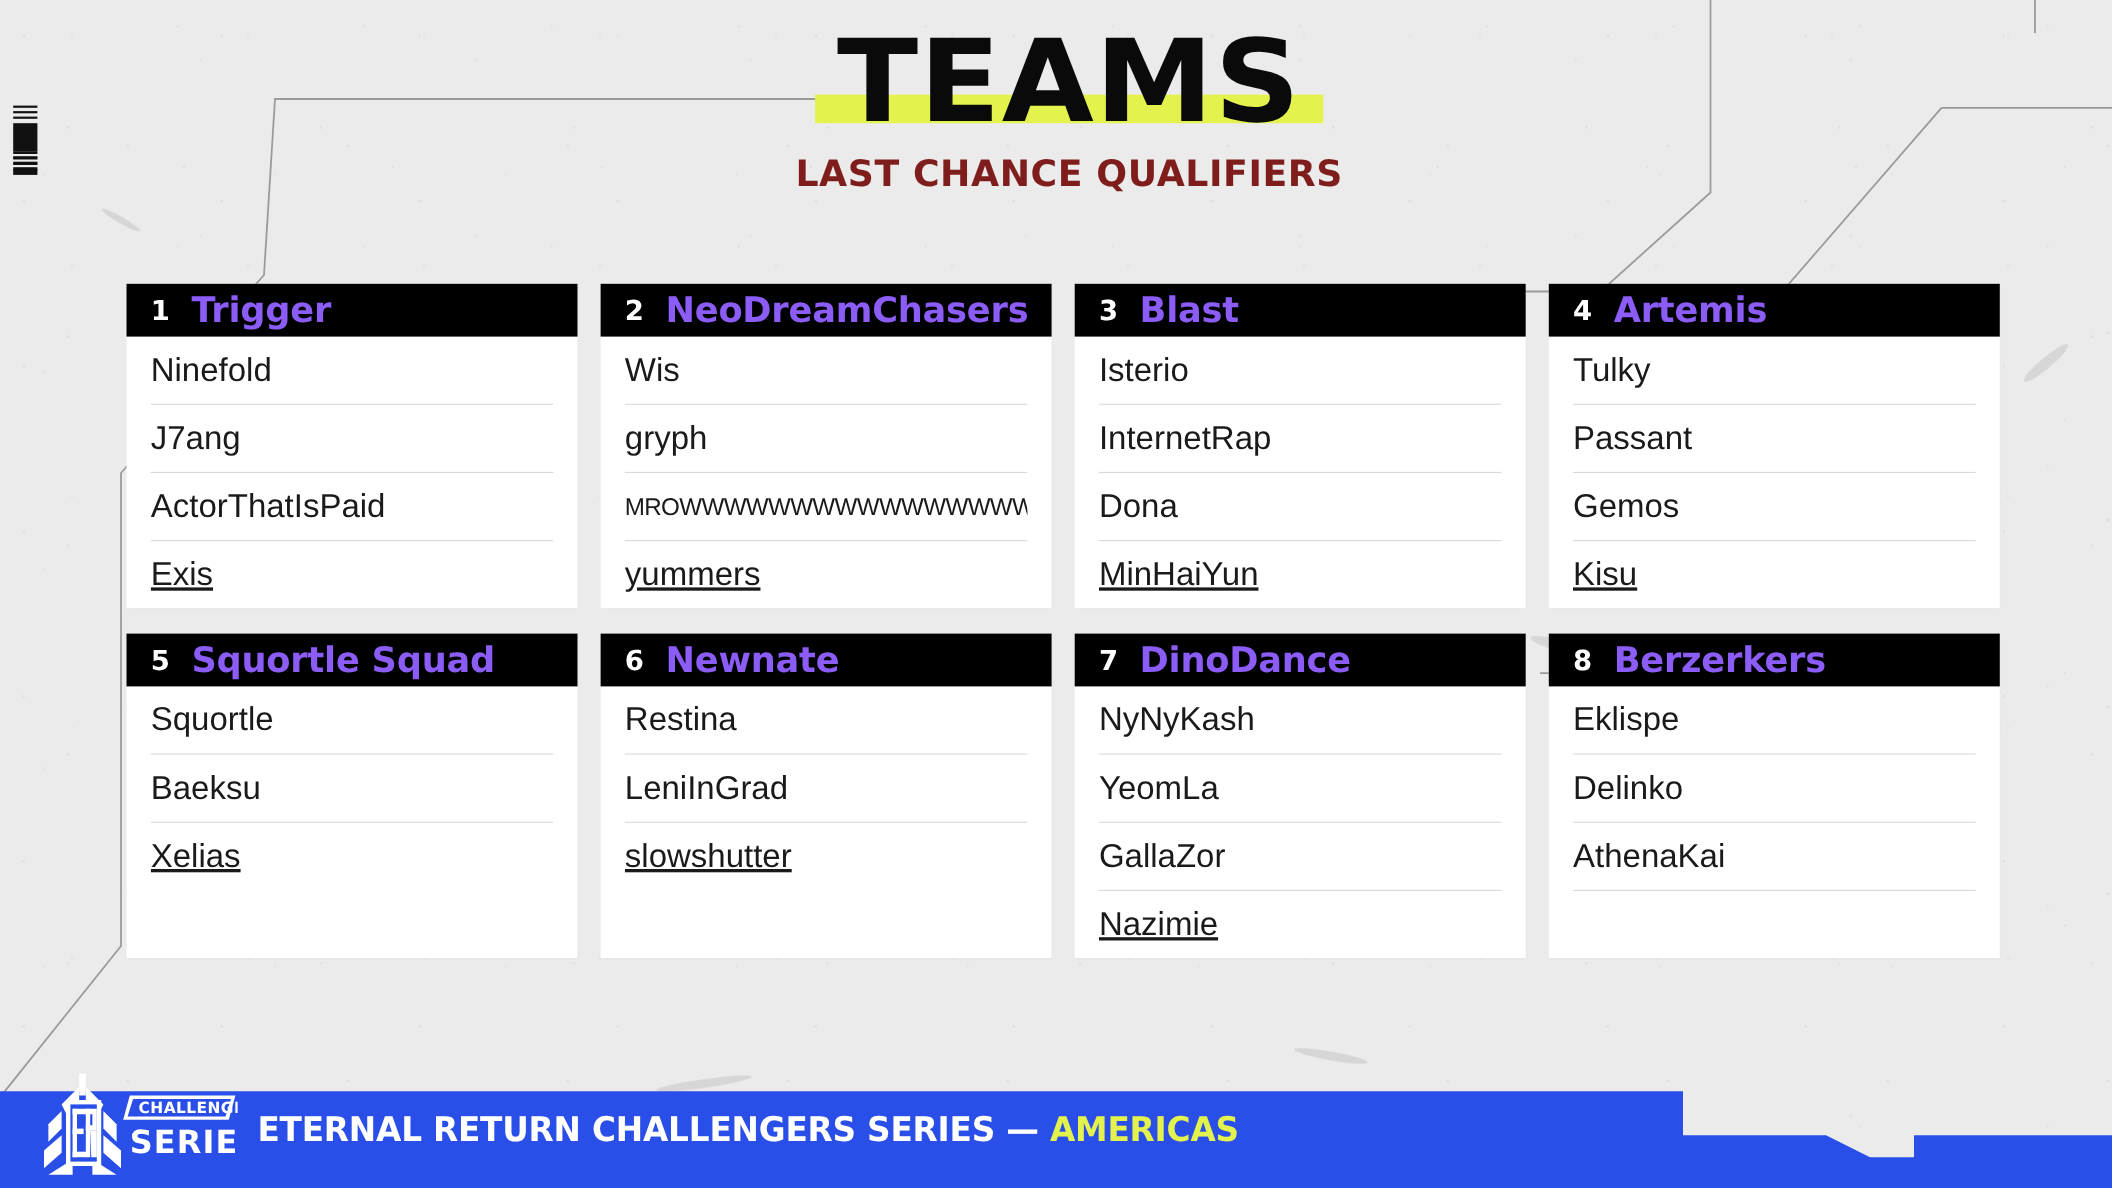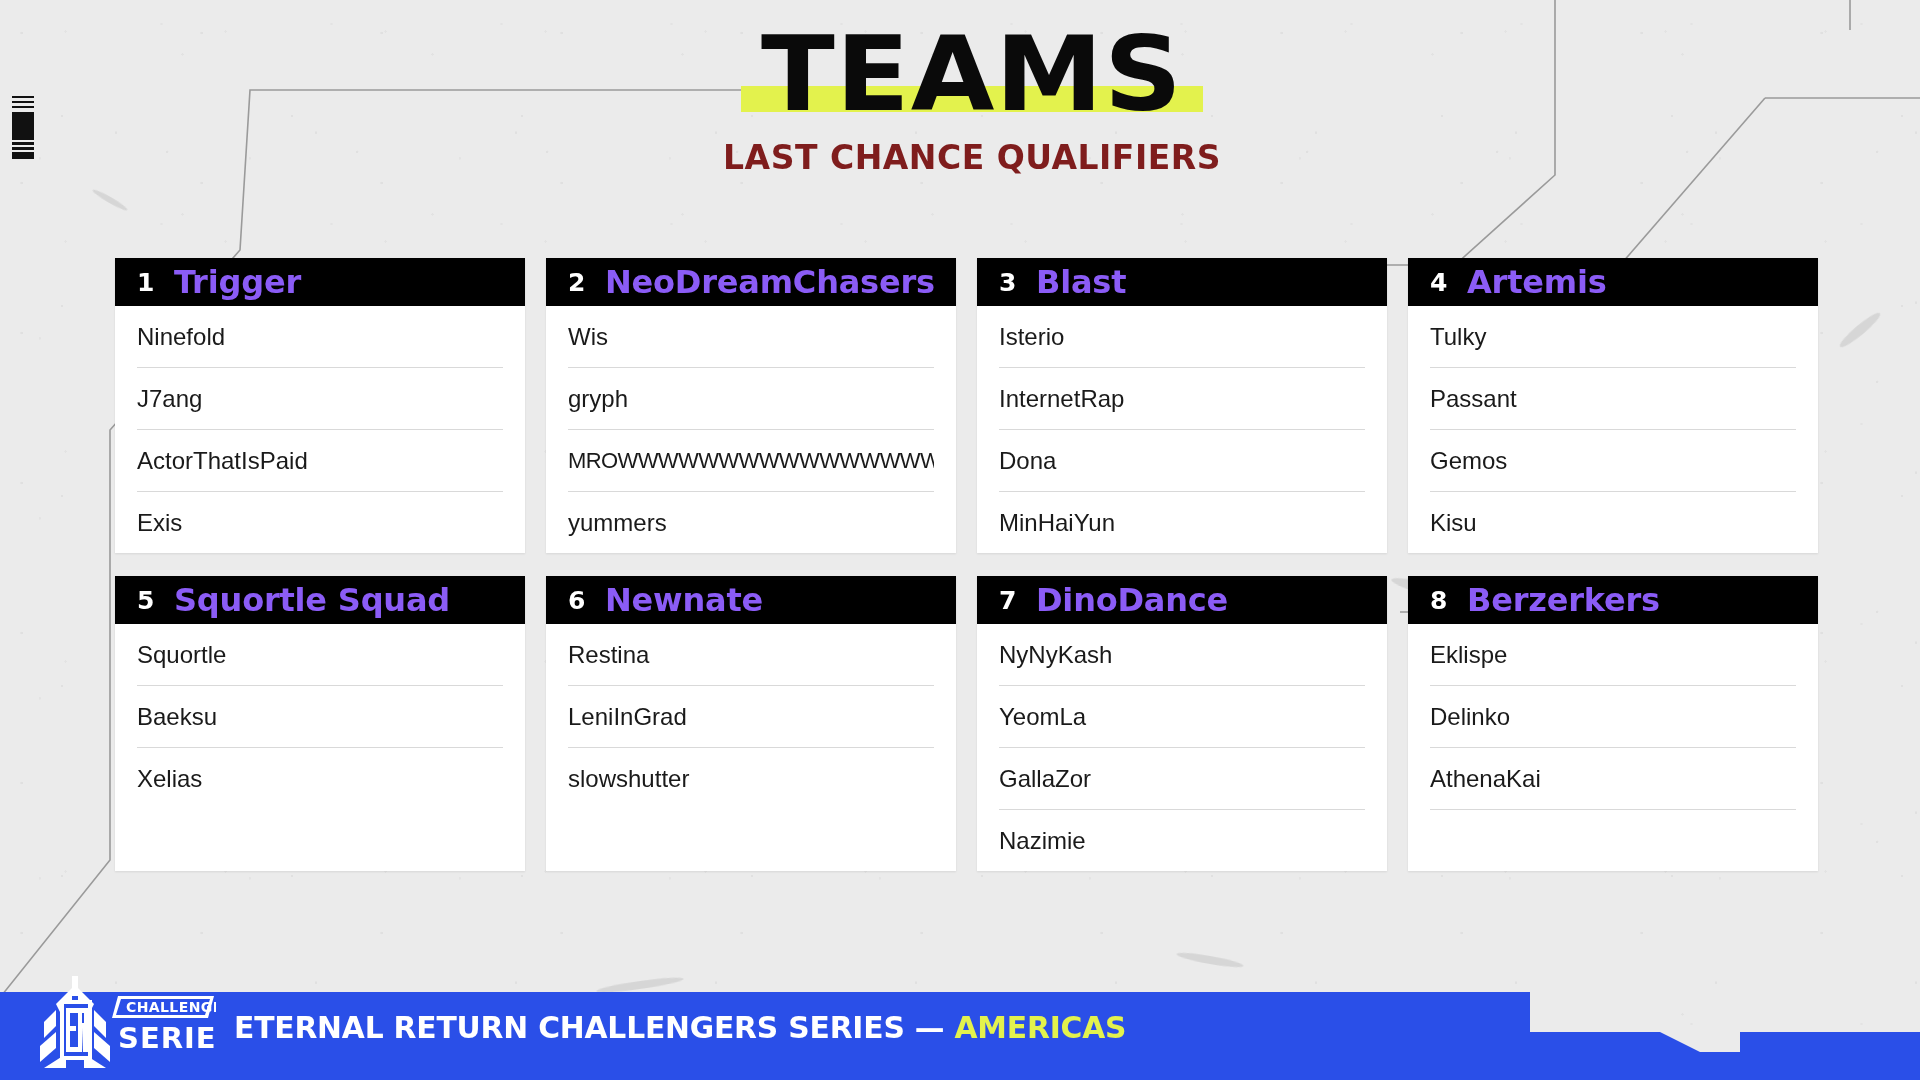--- a/index.html
+++ b/index.html
@@ -70,25 +70,25 @@
     min-width:24px;
   }
   .team{
     color:#8b5cf6;font-size:32px;font-weight:900;margin-left:13px;
     font-family:"DejaVu Sans","Liberation Sans",sans-serif;
     letter-spacing:-.2px;white-space:nowrap;
   }
   .players{padding:0 22px;}
   .player{
     height:61px;display:flex;align-items:center;
-    font-size:24px;color:#1a1a1a;font-weight:400;
+    font-size:30px;color:#1a1a1a;font-weight:400;
     border-bottom:1px solid #d9d9d9;
     white-space:nowrap;overflow:hidden;
   }
-  .player:last-child{border-bottom:none;}
+  .player:last-child{border-bottom:none;text-decoration:underline;}
   .player.long{font-size:22px;letter-spacing:-.6px;}
   .player.empty{color:transparent;}
 
   
   .banner{
     position:absolute;left:0;bottom:0;width:1920px;height:110px;z-index:6;
   }
   .banner-bg{position:absolute;inset:0;}
   .banner-inner{
     position:absolute;left:0;bottom:0;width:1920px;height:110px;

